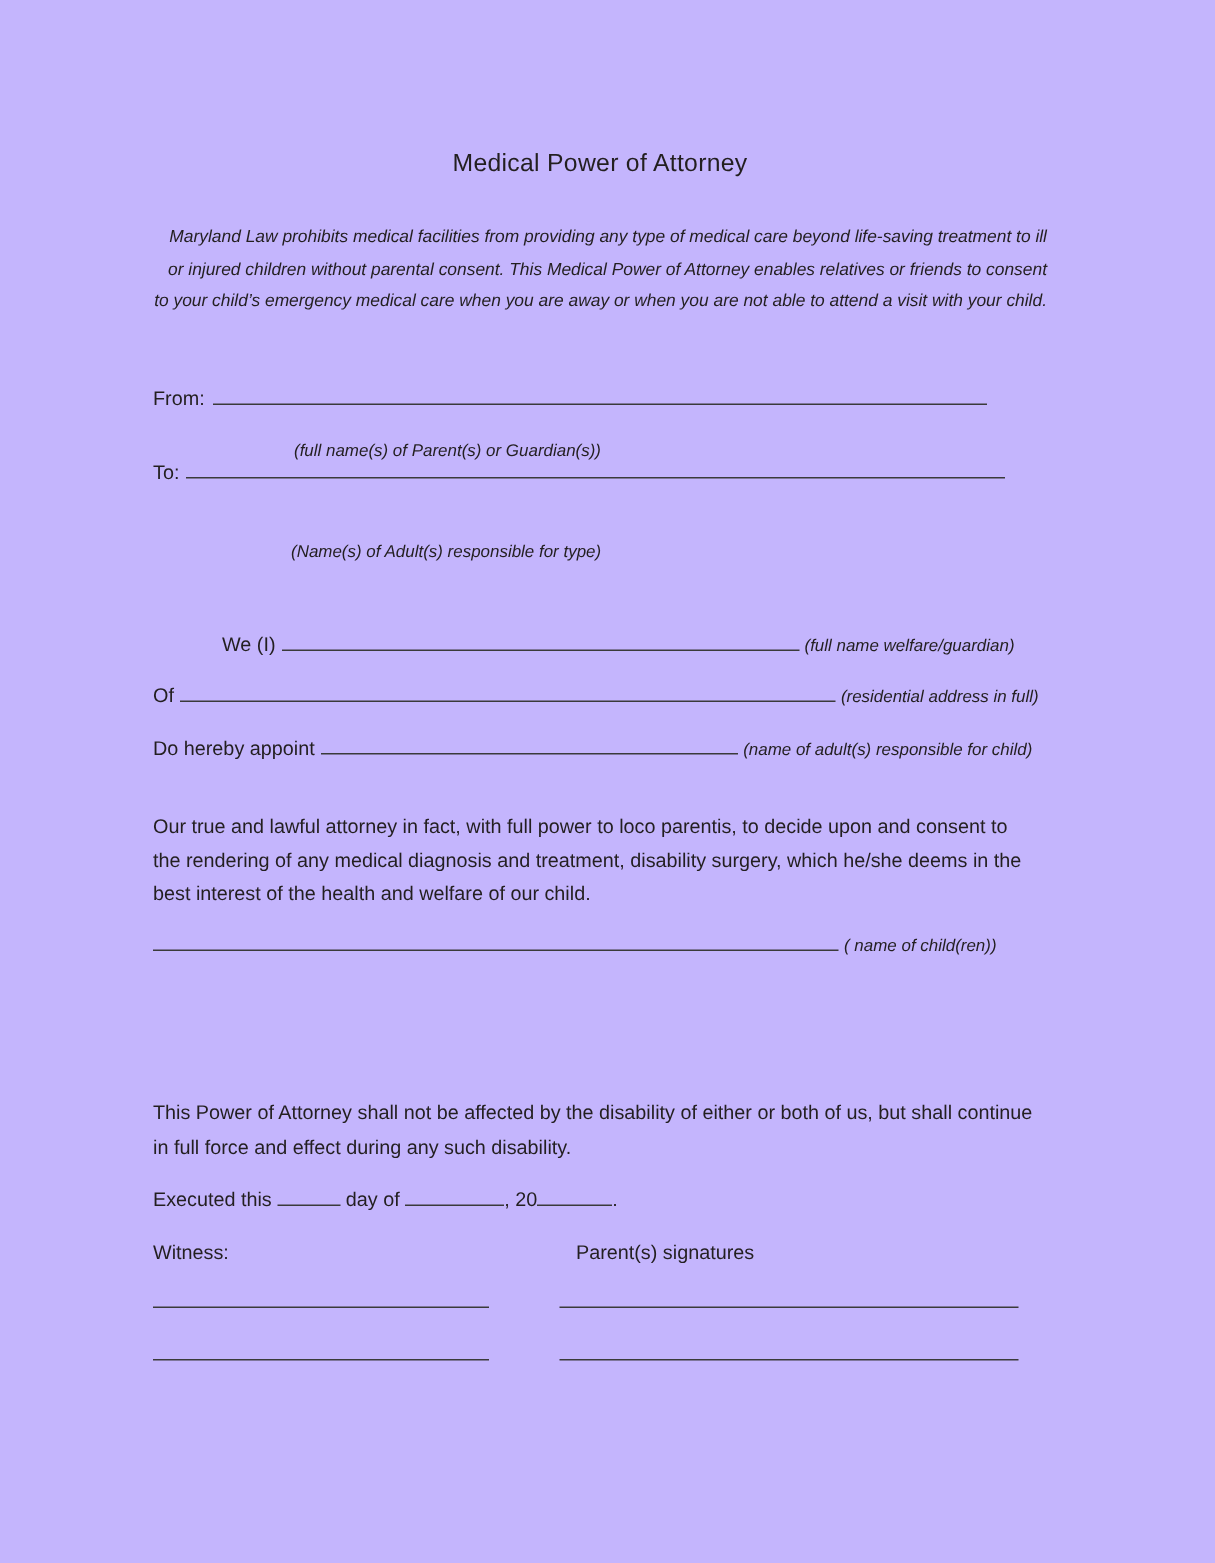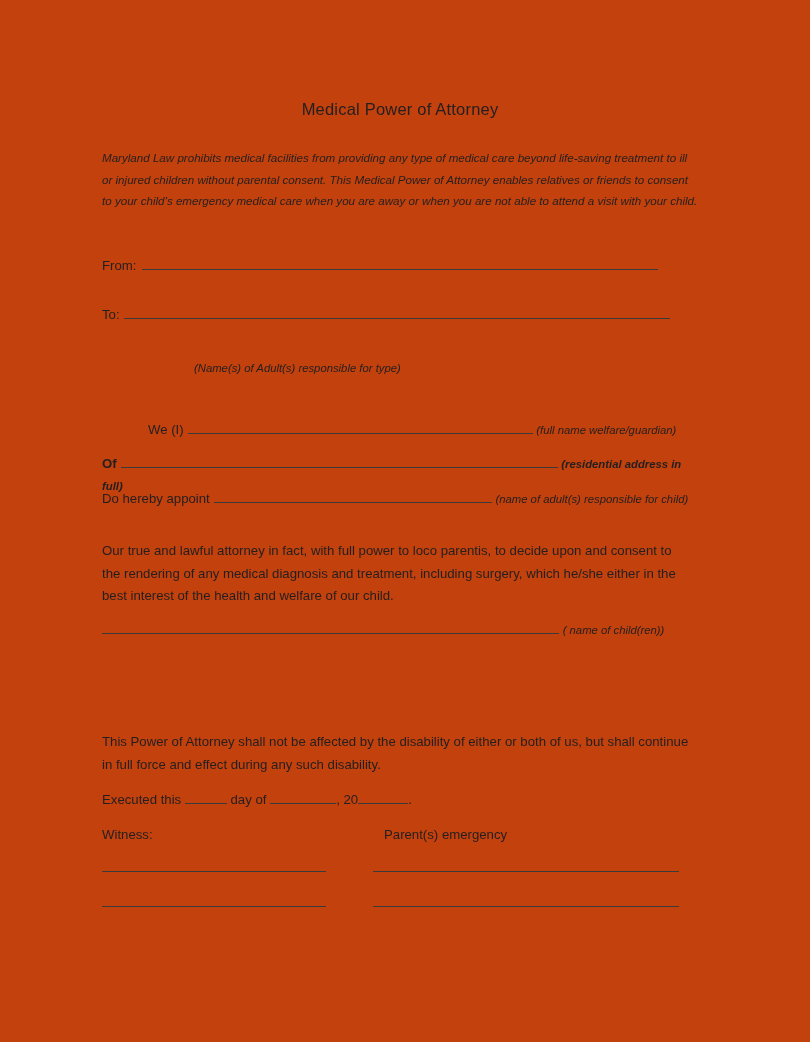--- a/index.html
+++ b/index.html
@@ -9,21 +9,21 @@
     background: #ffffff;
   }
   body {
     font-family: "Liberation Sans", sans-serif;
     color: #231f20;
   }
   .page {
     position: relative;
     width: 810px;
     height: 1042px;
-    background: #c2410c;
+    background: #c4b5fd;
     margin: 0 auto;
     overflow: hidden;
   }
   .content {
     position: absolute;
     left: 102px;
     top: 0;
     width: 596px;
   }
 
@@ -38,21 +38,21 @@
     color: #231f20;
   }
 
   
   .intro {
     margin: 0;
     padding-top: 28px;
     font-style: italic;
     font-size: 11.6px;
     line-height: 21.5px;
-    text-align: left;
+    text-align: right;
     color: #231f20;
   }
 
   
   .block {
     font-size: 13.2px;
     line-height: 22px;
     color: #231f20;
   }
 
@@ -80,21 +80,21 @@
   .from-row { position: absolute; left: 0;   top: 255px; }
   .cap-from { position: absolute; left: 94px; top: 292px; }
   .to-row   { position: absolute; left: 0;   top: 304px; }
   .cap-to   { position: absolute; left: 92px; top: 359px; }
 
   .from-row .fill-line { width: 516px; margin-left: 6px; }
   .to-row   .fill-line { width: 546px; margin-left: 4px; }
 
   
   .we-row      { position: absolute; left: 0; top: 419px; width: 596px; }
-  .of-row      { position: absolute; left: 0; top: 453px; width: 596px; font-weight: bold; }
+  .of-row      { position: absolute; left: 0; top: 453px; width: 596px; }
   .appoint-row { position: absolute; left: 0; top: 488px; width: 596px; }
 
   .we-row .indent { display: inline-block; width: 46px; }
   .we-row .fill-line      { width: 345px; margin-left: 4px; }
   .of-row .fill-line      { width: 437px; margin-left: 4px; }
   .appoint-row .fill-line { width: 278px; margin-left: 4px; }
 
   
   .para {
     position: absolute;
@@ -139,56 +139,57 @@
 <div class="page">
   <div class="content">
 
     <h1 class="doc-title">Medical Power of Attorney</h1>
 
     <p class="intro">Maryland Law prohibits medical facilities from providing any type of medical care beyond life-saving treatment to ill or injured children without parental consent.  This Medical Power of Attorney enables relatives or friends to consent to your child’s emergency medical care when you are away or when you are not able to attend a visit with your child.</p>
 
     <div class="block from-row">
       <span>From:</span><span class="fill-line"></span>
     </div>
+    <div class="caption cap-from">(full name(s) of Parent(s) or Guardian(s))</div>
 
     <div class="block to-row">
       <span>To:</span><span class="fill-line"></span>
     </div>
     <div class="caption cap-to">(Name(s) of Adult(s) responsible for type)</div>
 
     <div class="block we-row">
       <span class="indent"></span><span>We (I)</span><span class="fill-line"></span> <span class="annot">(full name welfare/guardian)</span>
     </div>
 
     <div class="block of-row">
       <span>Of</span><span class="fill-line"></span> <span class="annot">(residential address in full)</span>
     </div>
 
     <div class="block appoint-row">
       <span>Do hereby appoint</span><span class="fill-line"></span> <span class="annot">(name of adult(s) responsible for child)</span>
     </div>
 
-    <p class="para para-1">Our true and lawful attorney in fact, with full power to loco parentis, to decide upon and consent to the rendering of any medical diagnosis and treatment, including surgery, which he/she either in the best interest of the health and welfare of our child.</p>
+    <p class="para para-1">Our true and lawful attorney in fact, with full power to loco parentis, to decide upon and consent to the rendering of any medical diagnosis and treatment, disability surgery, which he/she deems in the best interest of the health and welfare of our child.</p>
 
     <div class="block child-row">
       <span class="fill-line"></span> <span class="annot">( name of child(ren))</span>
     </div>
 
 
     <p class="para para-3">This Power of Attorney shall not be affected by the disability of either or both of us, but shall continue in full force and effect during any such disability.</p>
 
     <div class="block executed-row">
       <span>Executed this</span>
       <span class="fill-line u-day"></span>
       <span>day of</span>
       <span class="fill-line u-month"></span><span>, 20</span><span class="fill-line u-year"></span><span>.</span>
     </div>
 
     <div class="block witness-label">Witness:</div>
-    <div class="block parent-label">Parent(s) emergency</div>
+    <div class="block parent-label">Parent(s) signatures</div>
 
     <div class="sig sig-w1"></div>
     <div class="sig sig-w2"></div>
     <div class="sig sig-p1"></div>
     <div class="sig sig-p2"></div>
 
   </div>
 </div>
 
 </body></html>

